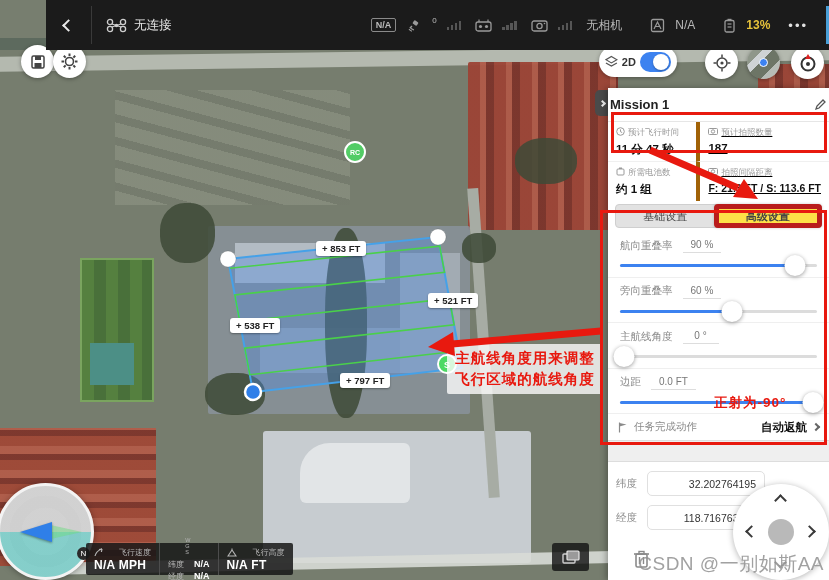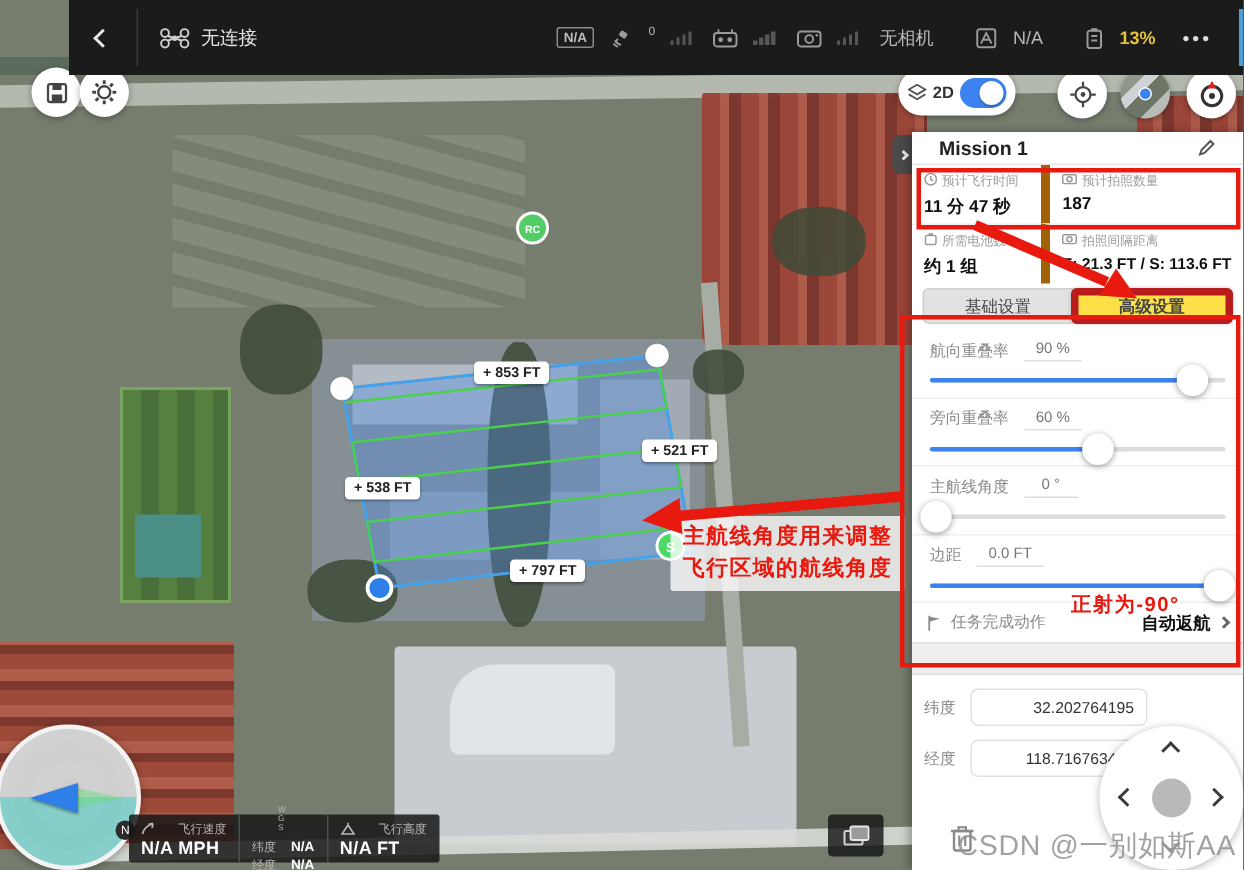--- a/index.html
+++ b/index.html
@@ -82,25 +82,25 @@
   .tele-geo { display:flex; align-items:center; gap:4px; }
   .wgs { width:7px; font-size:5.5px; line-height:6px; color:#b5b5b5; word-break:break-all; }
   .geo-rows { display:flex; flex-direction:column; gap:1px; }
   .geo-row { display:flex; align-items:center; gap:10px; font-size:8px; color:#b5b5b5; }
   .geo-row b { color:#fff; font-size:9px; font-weight:bold; margin-left:auto; }
   .maptype-btn { position:absolute; z-index:3; left:552px; top:543px; width:37px; height:28px; border-radius:3px; background:rgba(18,18,18,.8); display:flex; align-items:center; justify-content:center; }
   
   .panel { position:absolute; z-index:5; left:608px; top:88px; width:221px; bottom:0; background:#fff; box-shadow:-2px 0 6px rgba(0,0,0,.3); display:flex; flex-direction:column; }
   .panel-tab { position:absolute; z-index:5; left:595px; top:90px; width:14px; height:26px; background:#4a4a4a; border-radius:5px 0 0 5px; display:flex; align-items:center; justify-content:center; }
   .panel-tab .chev { width:5px; height:5px; border-width:2px; }
-  .p-head { height:22px; padding:0 18px; display:flex; align-items:center; justify-content:space-between; border-bottom:1px solid #e6e6e6; }
+  .p-head { height:34px; padding:0 2px; display:flex; align-items:center; justify-content:space-between; border-bottom:1px solid #e6e6e6; }
   .p-title { font-size:13px; font-weight:bold; color:#222; }
   .stats { display:grid; grid-template-columns:1fr 1.08fr; }
   .stat { padding:5px 8px 4px; min-height:37px; }
-  .stat.c2 { border-left:6px solid #a16207; }
+  .stat.c2 { border-left:4px solid #a16207;text-decoration:underline; }
   .stat.r2 { border-top:1px solid #f0f0f0; }
   .stat-lab { font-size:8.5px; color:#9a9a9a; display:flex; align-items:flex-start; gap:3px; white-space:nowrap; }
   .stat-val { font-size:11.5px; font-weight:bold; color:#111; margin-top:3px; white-space:nowrap; }
   .tabs { margin:3px 7px 4px; display:flex; background:#e2e2e2; border:1px solid #cfcfcf; border-radius:4px; height:24px; }
   .tab { flex:1; font-size:11px; color:#444; display:flex; align-items:center; justify-content:center; }
   .tab.active { background:#fde047; border:5px solid #b91c1c; border-radius:4px; margin:-1px; font-weight:bold; box-shadow:0 0 3px rgba(0,0,0,.2);text-align:right; }
   .setting { padding:6px 12px 0; border-bottom:1px solid #efefef; height:45.5px; }
   .s-head { display:flex; align-items:center; gap:10px; }
   .s-lab { font-size:10.5px; color:#8a8a8a; white-space:nowrap; }
   .s-val { font-size:10px; color:#777; border-bottom:1px solid #ddd; padding:1px 8px 2px; min-width:36px; text-align:center; white-space:nowrap; }

